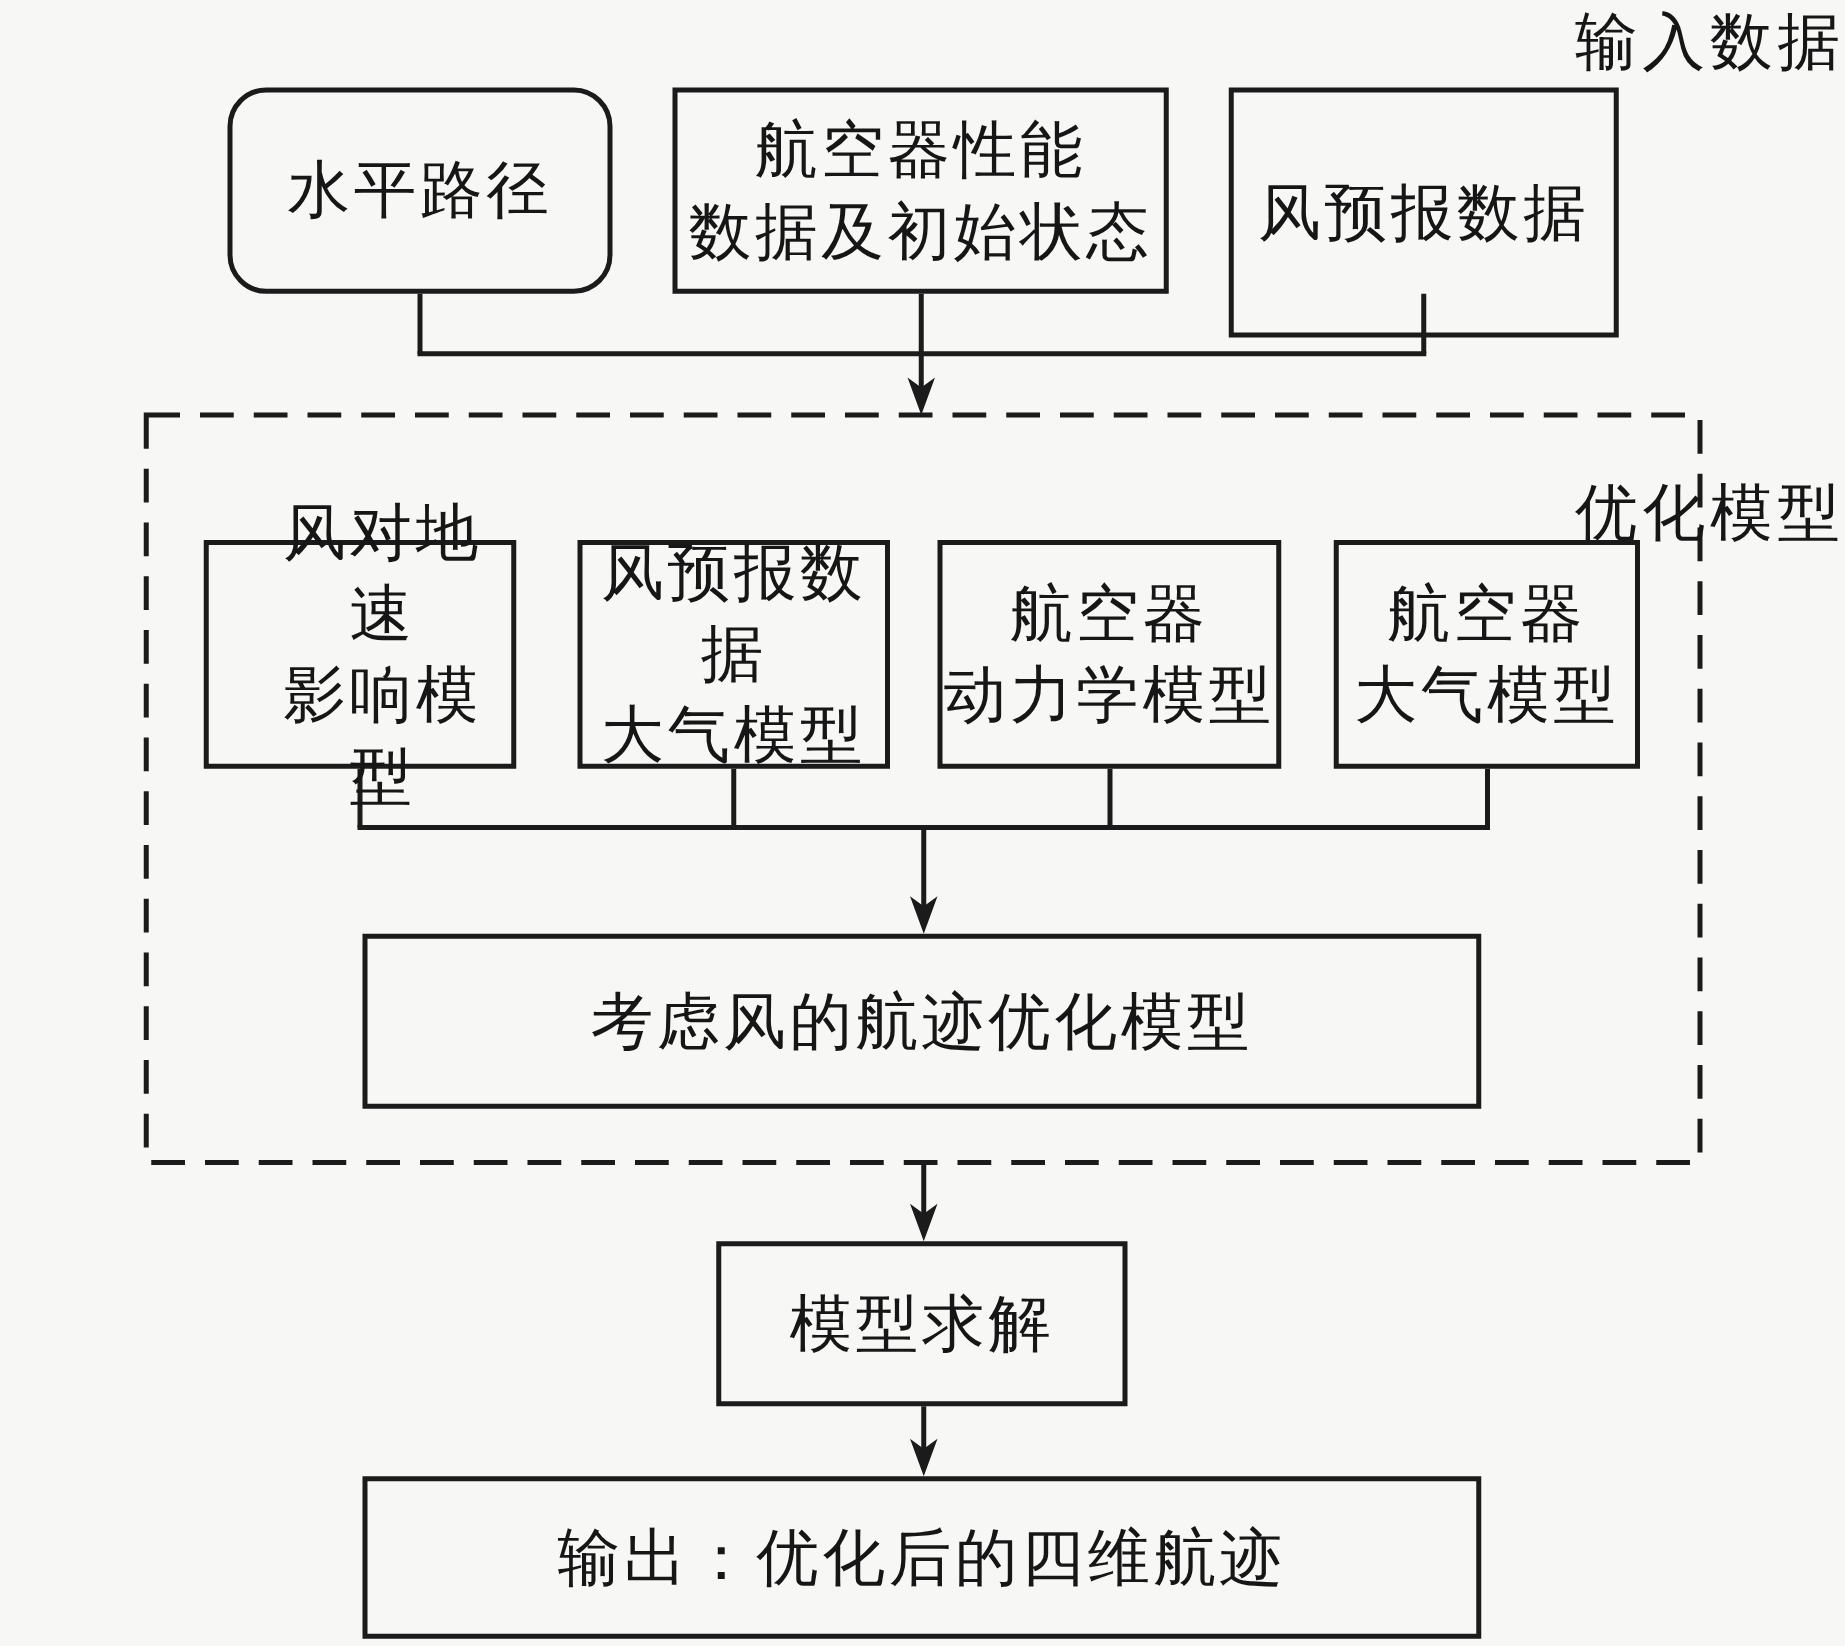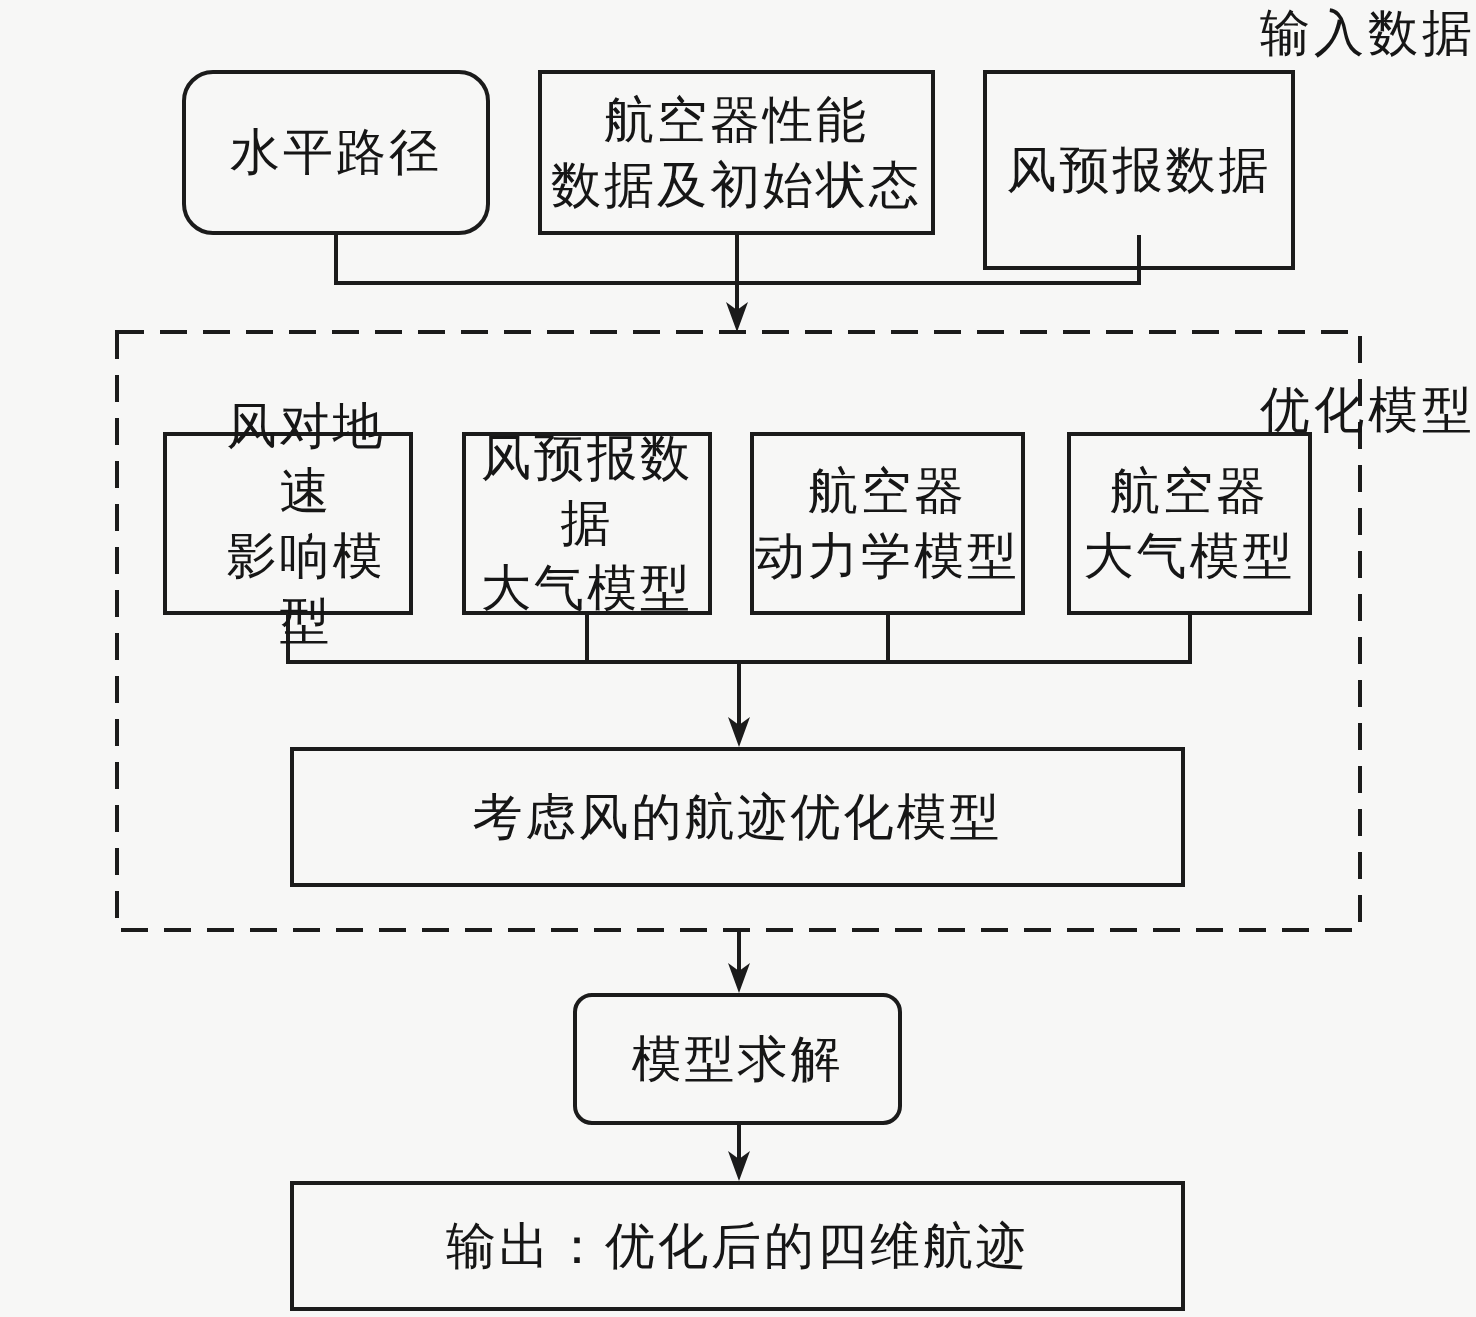--- a/index.html
+++ b/index.html
@@ -46,21 +46,21 @@
   .grouptitle{top:344px;left:0px;margin-top:33px;}
   
   .n-a{left:182px;top:70px;width:308px;height:165px;border-radius:31px;}
   .n-b{left:538px;top:70px;width:397px;height:165px;}
   .n-c{left:983px;top:70px;width:312px;height:200px;}
   .n-d{left:163px;top:432px;width:250px;height:183px;padding-left:36px;}
   .n-e{left:462px;top:432px;width:250px;height:183px;}
   .n-f{left:750px;top:432px;width:275px;height:183px;}
   .n-g{left:1067px;top:432px;width:245px;height:183px;}
   .n-h{left:290px;top:747px;width:895px;height:140px;}
-  .n-i{left:573px;top:993px;width:329px;height:132px;border-radius:19px;}
+  .n-i{left:573px;top:993px;width:329px;height:132px;}
   .n-j{left:290px;top:1181px;width:895px;height:130px;}
 </style>
 </head>
 <body>
 
 <div class="stage">
 
   <svg class="connectors" viewBox="0 0 1476 1317" xmlns="http://www.w3.org/2000/svg">
     <g stroke="#1b1b1b" stroke-width="4" fill="none">
 

